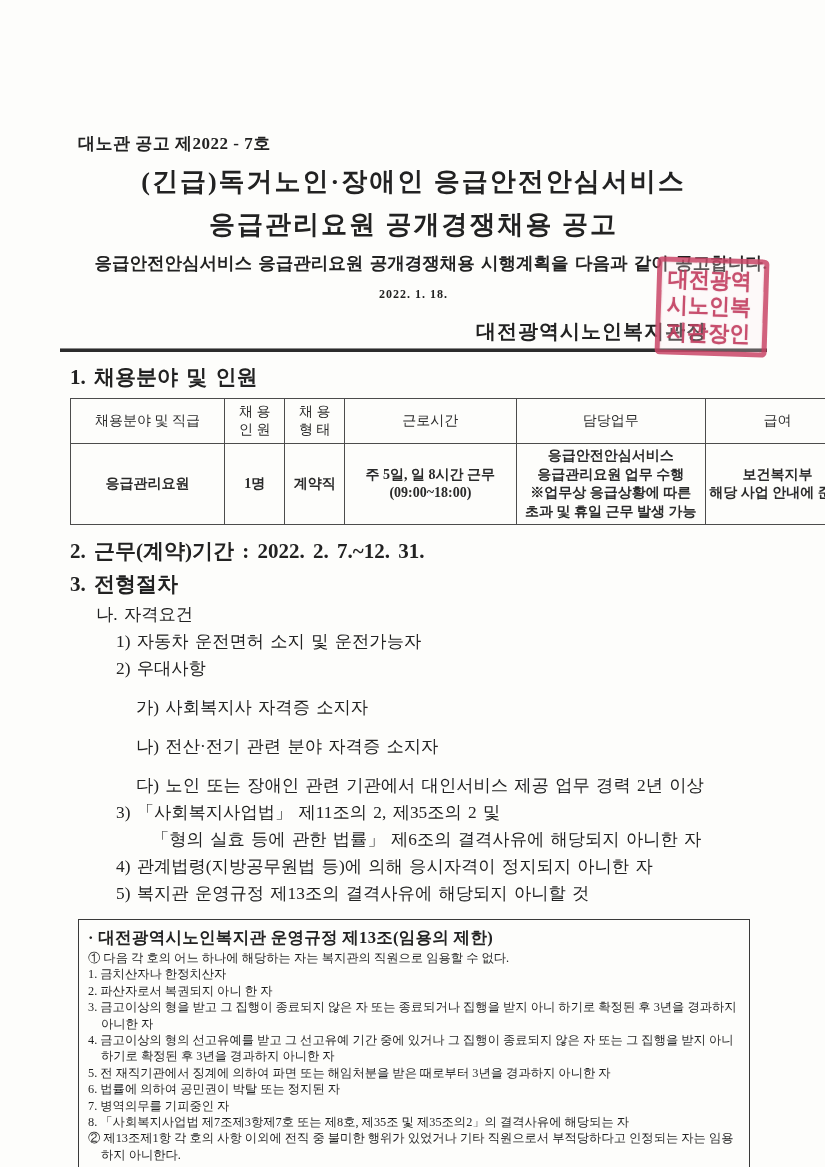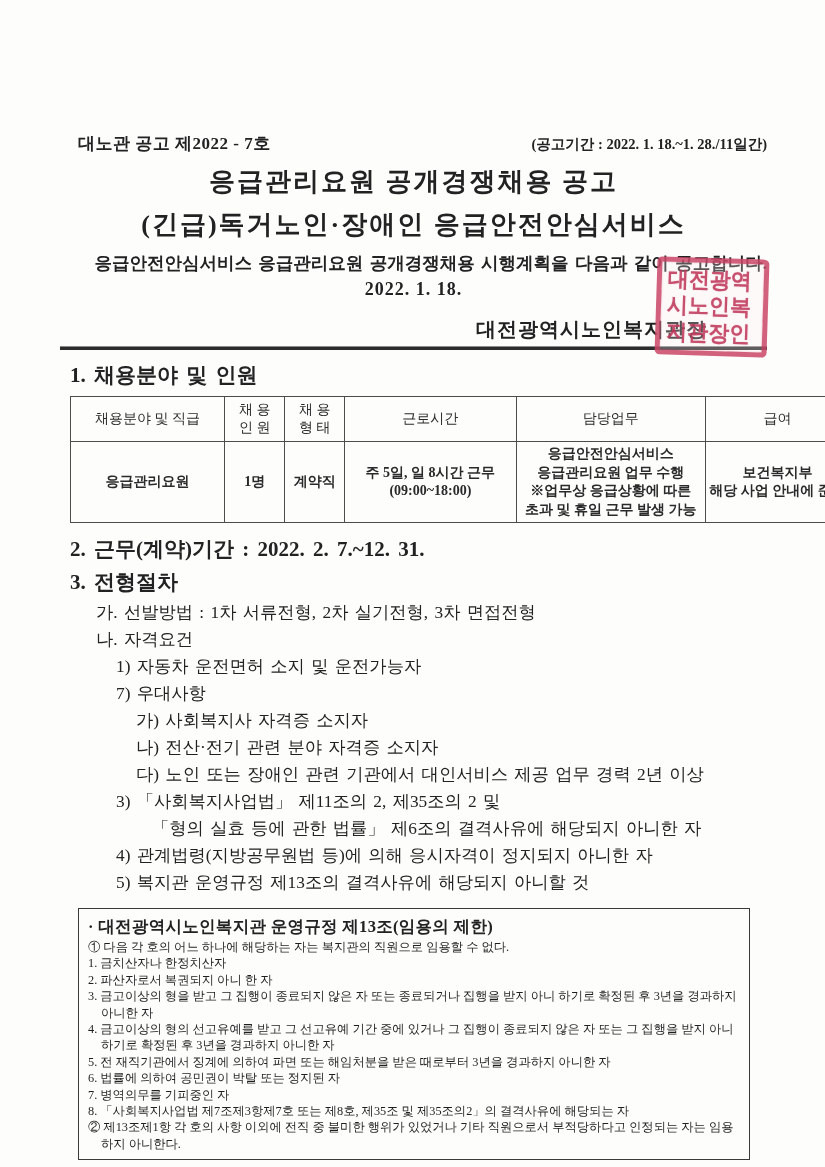--- a/index.html
+++ b/index.html
@@ -22,21 +22,21 @@
     align-items: baseline;
     font-weight: bold;
   }
   .doc-no { font-size: 17px; padding-left: 18px; letter-spacing: 0.5px; }
   .notice-period { font-size: 14.5px; }
   
   .title { text-align: center; font-weight: bold; font-size: 26px; line-height: 33px; letter-spacing: 2px; }
   .title1 { margin-top: 10px; }
   .title2 { margin-top: 10px; }
   .intro { margin-top: 10px; text-align: right; font-weight: bold; font-size: 17.5px; word-spacing: 2px; }
-  .date-line { margin-top: 4px; text-align: center; font-weight: bold; font-size: 18px; letter-spacing: 1px; }
+  .date-line { margin-top: 12px; text-align: center; font-weight: bold; font-size: 12px; letter-spacing: 1px; }
   .issuer { margin-top: 16px; text-align: right; font-weight: bold; font-size: 20px; padding-right: 60px; letter-spacing: 1px; }
   .rule { margin-top: 3px; height: 2px; border-top: 1px solid #8a8a8a; border-bottom: 3.5px solid #2c2c2c; }
   
   .sec-h { font-weight: bold; font-size: 21px; padding-left: 10px; word-spacing: 3px; }
   .sec1-h { margin-top: 11px; }
   .sec2-h { margin-top: 12px; }
   .sec3-h { margin-top: 5px; }
   
   table { border-collapse: collapse; width: 780px; margin: 7px 0 0 10px; table-layout: fixed; }
   th, td {
@@ -50,21 +50,21 @@
     padding: 3px 1px;
     color: #2a2a2a;
   }
   th { height: 45px; }
   td { height: 74px; font-weight: bold; }
   table { border: 1.5px solid #3d3d3d; }
   
   .plist { font-size: 17.3px; line-height: 27px; margin-top: 3px; color: #222; word-spacing: 2px; }
   .lv1 { padding-left: 36px; }
   .lv2 { padding-left: 56px; }
-  .lv3 { padding-left: 76px; }
+  .lv3 { padding-left: 76px; margin-top: 12px; }
   .lv4 { padding-left: 92px; }
   
   .reg-box {
     margin: 12px 0 0 18px;
     width: 672px;
     border: 1.5px solid #3a3a3a;
     padding: 5px 9px 7px 9px;
   }
   .reg-title { font-weight: bold; font-size: 16.5px; line-height: 25px; letter-spacing: 0.3px; }
   .reg-line { font-size: 12.3px; line-height: 16.4px; color: #1f1f1f; padding-left: 13px; text-indent: -13px; }
@@ -96,25 +96,24 @@
     line-height: 1;
   }
 </style>
 </head>
 <body>
 
 <div class="page">
 
   <div class="hdr-row">
     <span class="doc-no">대노관 공고 제2022 - 7호</span>
-    <span class="notice-period">(공고기간 : 2022. 1. 18.~1. 28./11일간)</span>
   </div>
 
+  <div class="title title1">(긴급)독거노인·장애인 응급안전안심서비스</div>
   <div class="title title2">응급관리요원 공개경쟁채용 공고</div>
-  <div class="title title1">(긴급)독거노인·장애인 응급안전안심서비스</div>
 
   <div class="intro">응급안전안심서비스 응급관리요원 공개경쟁채용 시행계획을 다음과 같이 공고합니다.</div>
   <div class="date-line">2022. 1. 18.</div>
   <div class="issuer">대전광역시노인복지관장</div>
 
   <div class="rule"></div>
 
   <div class="sec-h sec1-h">1. 채용분야 및 인원</div>
 
   <table>
@@ -152,24 +151,23 @@
         <td>보건복지부
 해당 사업 안내에 준함</td>
       </tr>
     </tbody>
   </table>
 
   <div class="sec-h sec2-h">2. 근무(계약)기간 : 2022. 2. 7.~12. 31.</div>
   <div class="sec-h sec3-h">3. 전형절차</div>
 
   <div class="plist">
-    <div class="lv1">가. 선발방법 : 1차 서류전형, 2차 실기전형, 3차 면접전형</div>
     <div class="lv1">나. 자격요건</div>
     <div class="lv2">1) 자동차 운전면허 소지 및 운전가능자</div>
-    <div class="lv2">7) 우대사항</div>
+    <div class="lv2">2) 우대사항</div>
     <div class="lv3">가) 사회복지사 자격증 소지자</div>
     <div class="lv3">나) 전산·전기 관련 분야 자격증 소지자</div>
     <div class="lv3">다) 노인 또는 장애인 관련 기관에서 대인서비스 제공 업무 경력 2년 이상</div>
     <div class="lv2">3) 「사회복지사업법」 제11조의 2, 제35조의 2 및</div>
     <div class="lv4">「형의 실효 등에 관한 법률」 제6조의 결격사유에 해당되지 아니한 자</div>
     <div class="lv2">4) 관계법령(지방공무원법 등)에 의해 응시자격이 정지되지 아니한 자</div>
     <div class="lv2">5) 복지관 운영규정 제13조의 결격사유에 해당되지 아니할 것</div>
   </div>
 
   <div class="reg-box">

